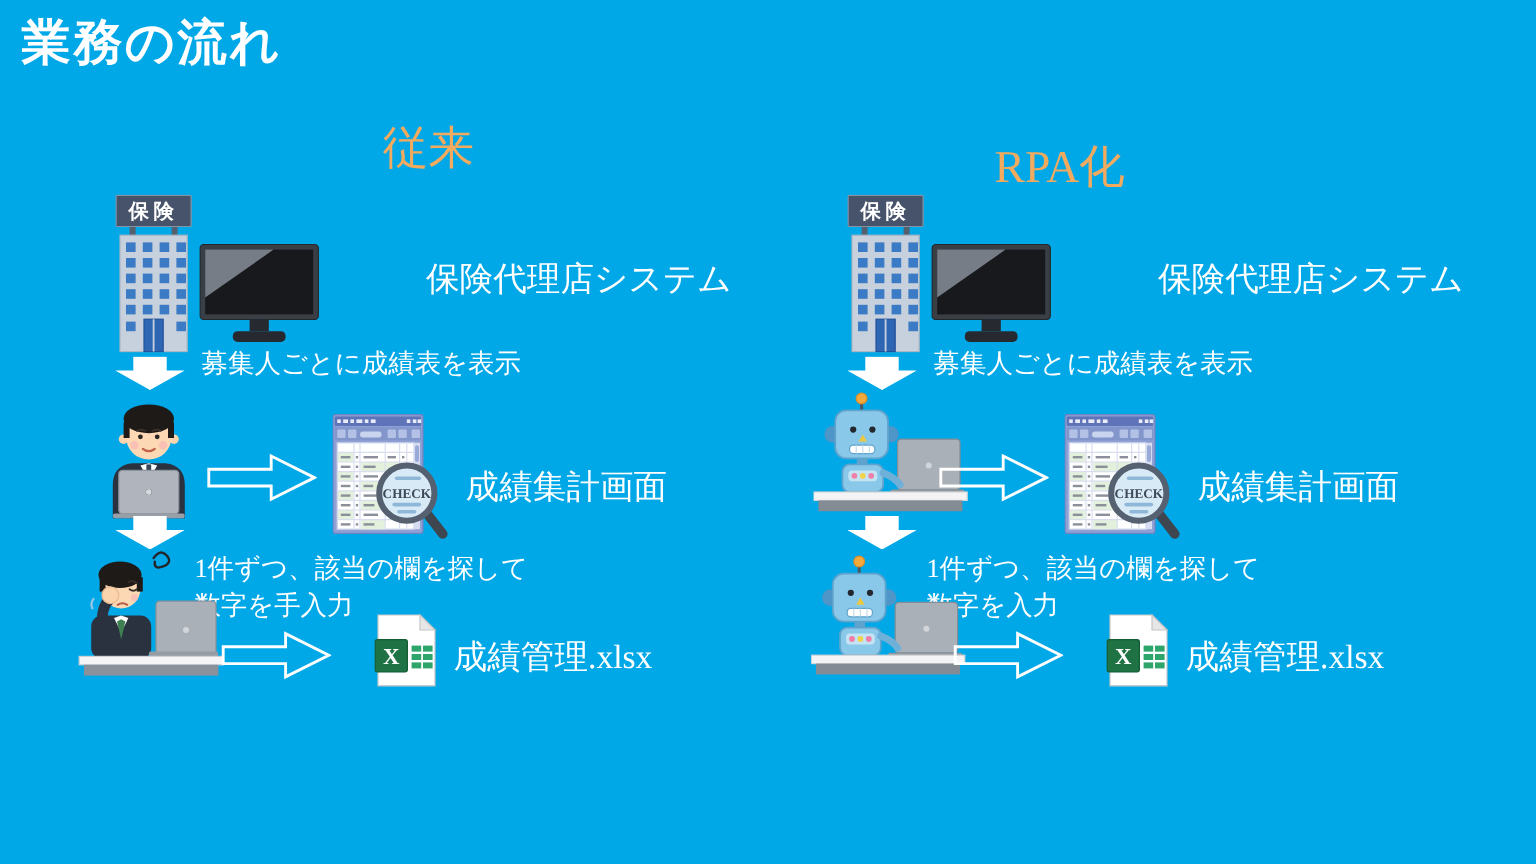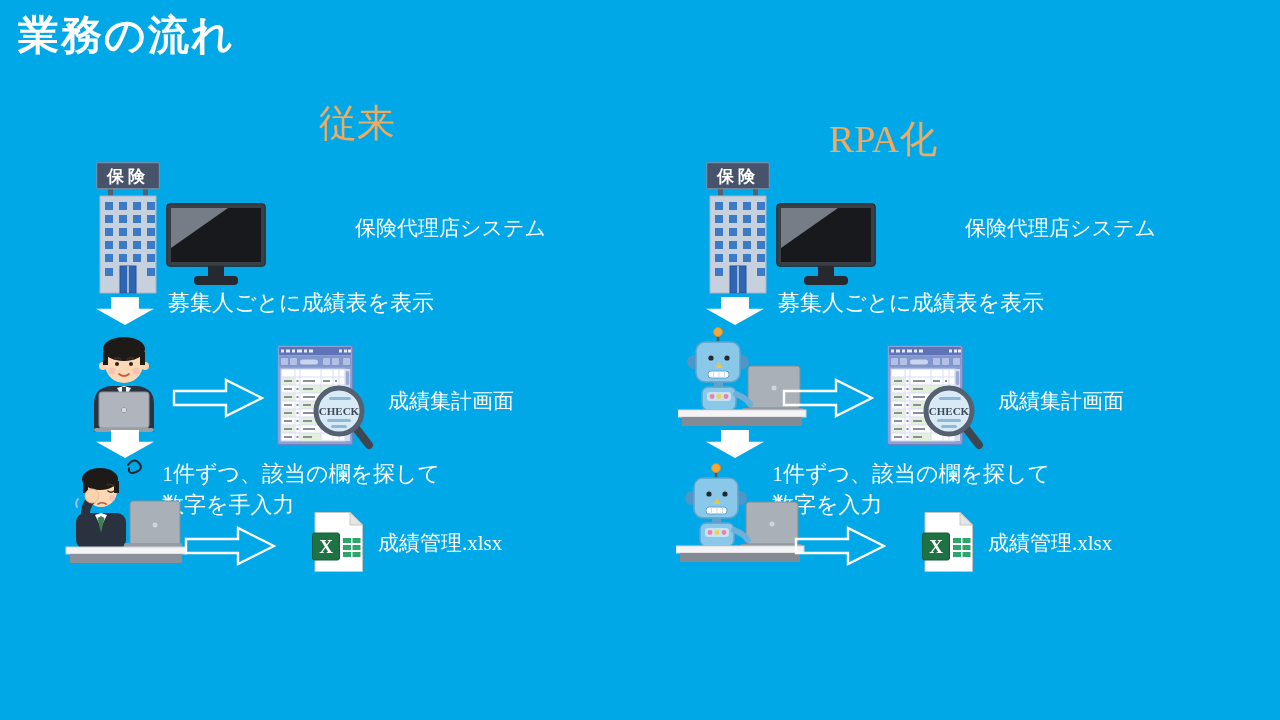--- a/index.html
+++ b/index.html
@@ -28,21 +28,21 @@
   .col-heading{
     position:absolute;top:98px;margin:0;width:170px;text-align:center;
     font-size:38px;font-weight:500;color:var(--heading_accent);
   }
   .col-a .col-heading{left:272px;}
   .col-b .col-heading{left:188px;margin-top:16px;}
   .icon{position:absolute;}
   .icon svg{display:block;width:100%;height:100%;}
   .building{left:96px;top:162px;width:64px;height:132px;}
   .monitor{left:166px;top:203px;width:100px;height:90px;}
-  .label{position:absolute;font-size:21px;color:var(--text);white-space:nowrap;}
+  .label{position:absolute;font-size:28px;color:var(--text);white-space:nowrap;}
   .caption{position:absolute;font-size:22px;color:var(--text);white-space:nowrap;}
   .system-label{left:355px;top:214px;}
   .flow1-caption{left:168px;top:288px;text-align:center;}
   .screen-label{left:388px;top:387px;}
   .task-line1{left:162px;top:459px;}
   .task-line2{left:162px;top:490px;}
   .file-label{left:378px;top:529px;}
   .arrow-down{
     position:absolute;width:58px;height:28px;background:var(--text);
     clip-path:polygon(26% 0,74% 0,74% 42%,100% 42%,50% 100%,0 42%,26% 42%);

